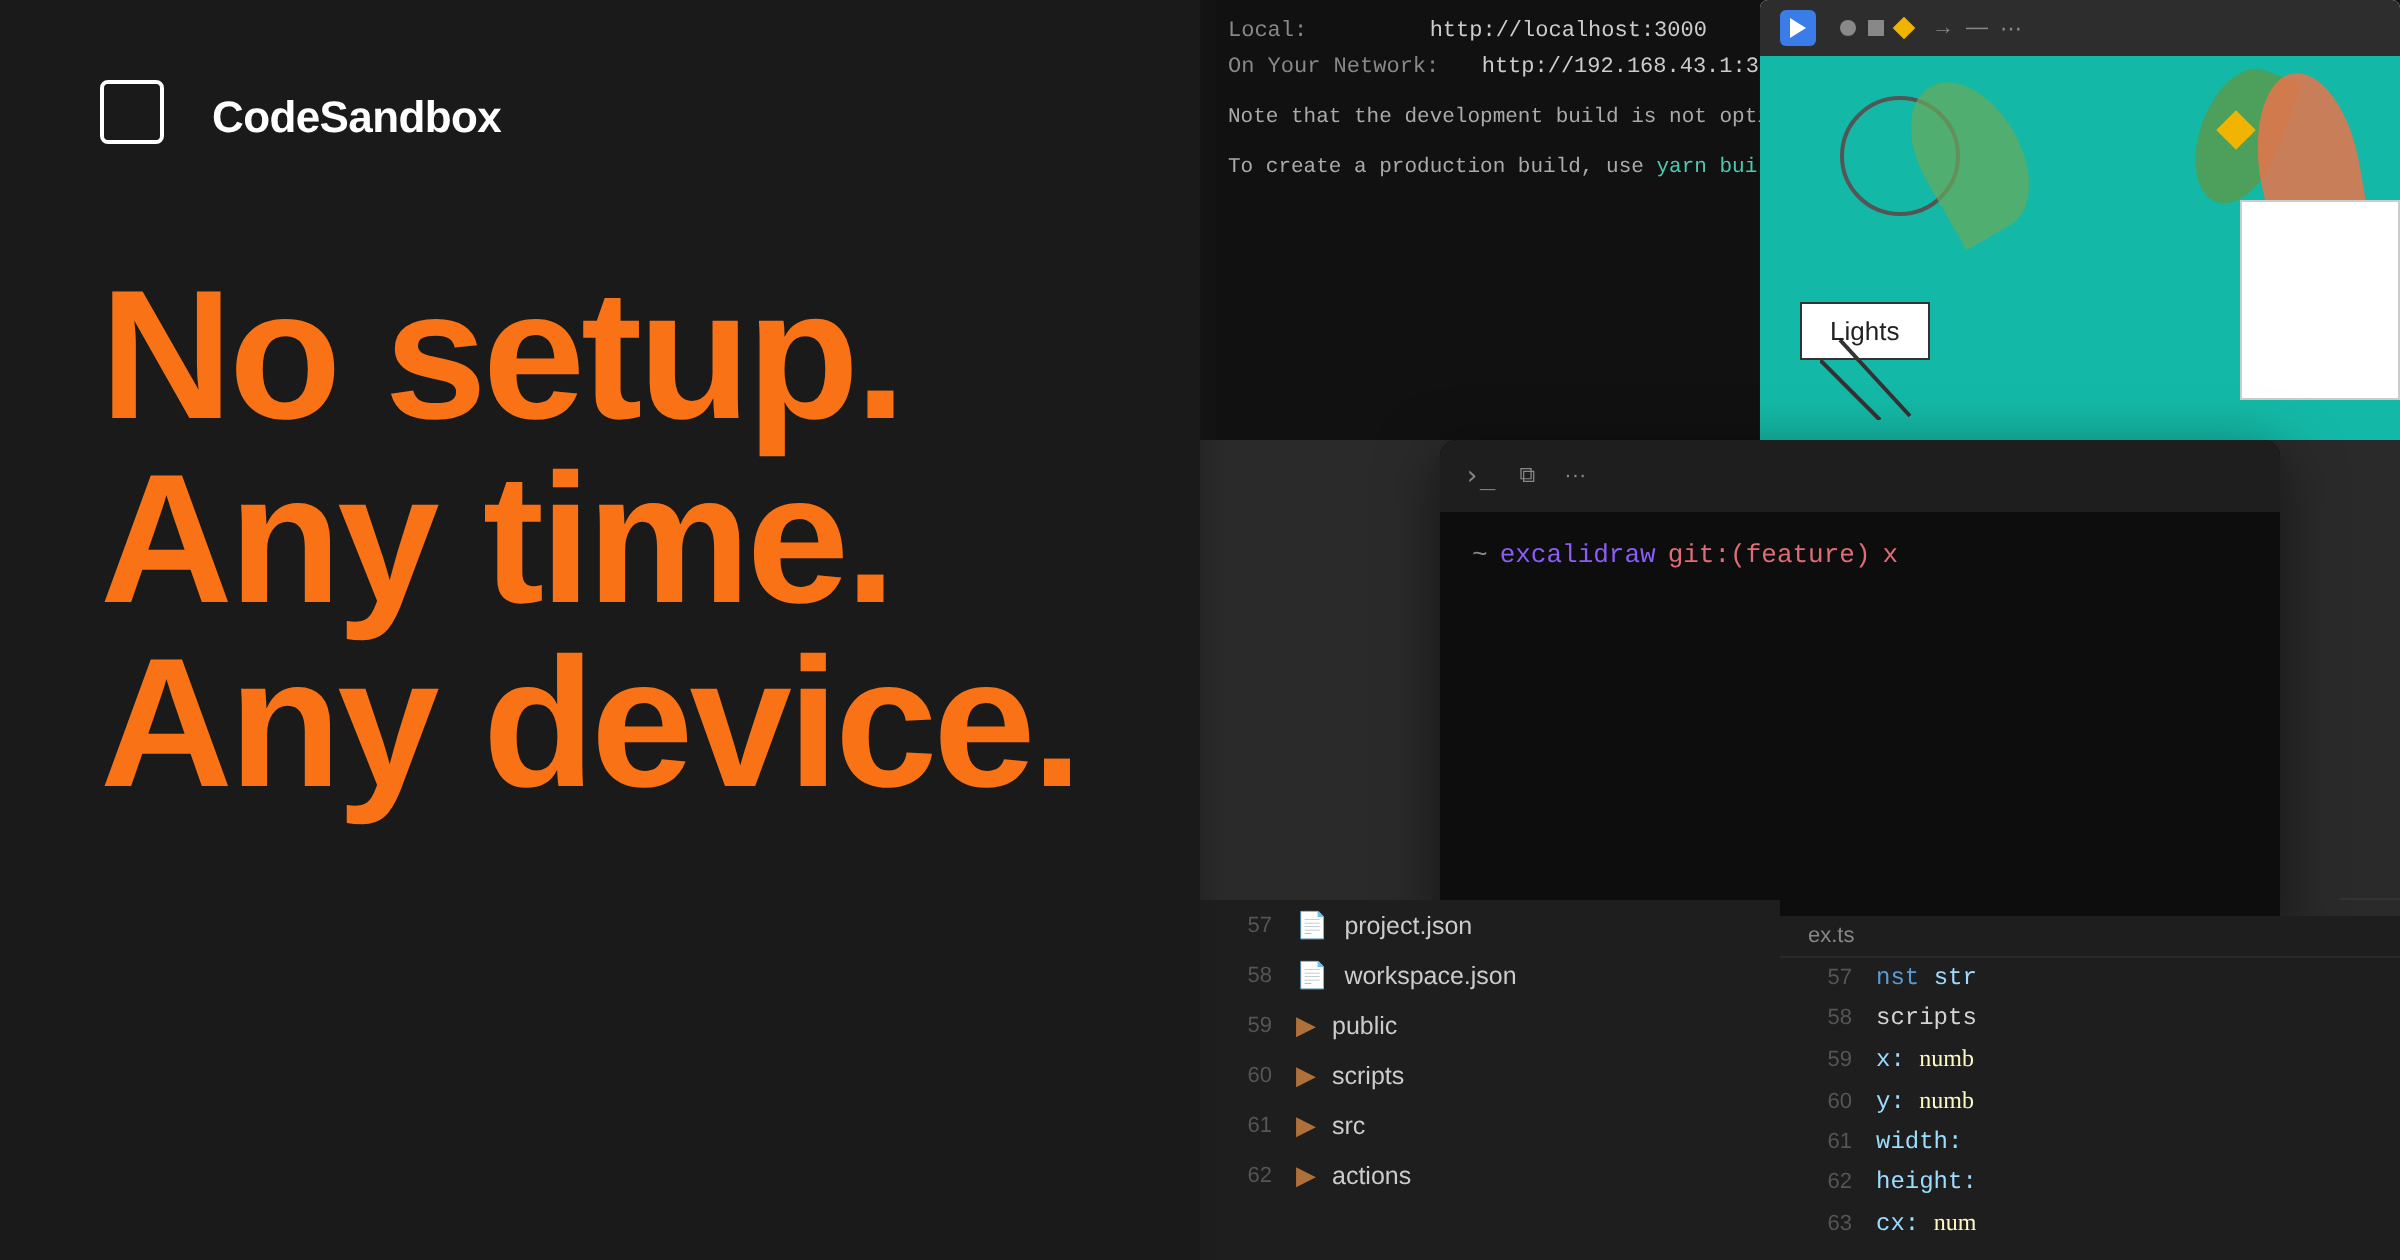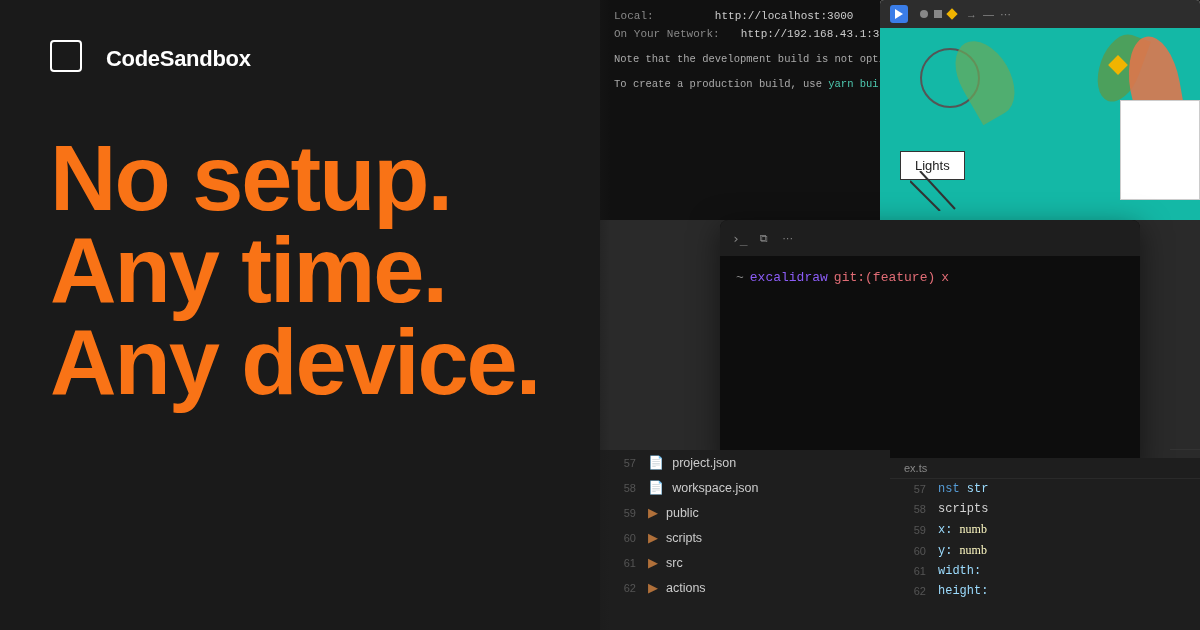--- a/index.html
+++ b/index.html
@@ -622,16 +622,20 @@
           <span class="code-text"><span class="code-var">y: </span><span class="code-truncated">numb</span></span>
         </div>
         <div class="code-line">
           <span class="code-num">61</span>
           <span class="code-text"><span class="code-var">width:</span></span>
         </div>
         <div class="code-line">
           <span class="code-num">62</span>
           <span class="code-text"><span class="code-var">height:</span></span>
         </div>
+        <div class="code-line">
+          <span class="code-num">63</span>
+          <span class="code-text"><span class="code-var">cx: </span><span class="code-truncated">num</span></span>
+        </div>
       </div>
   </div>
 
 </div>
 
 </body></html>

